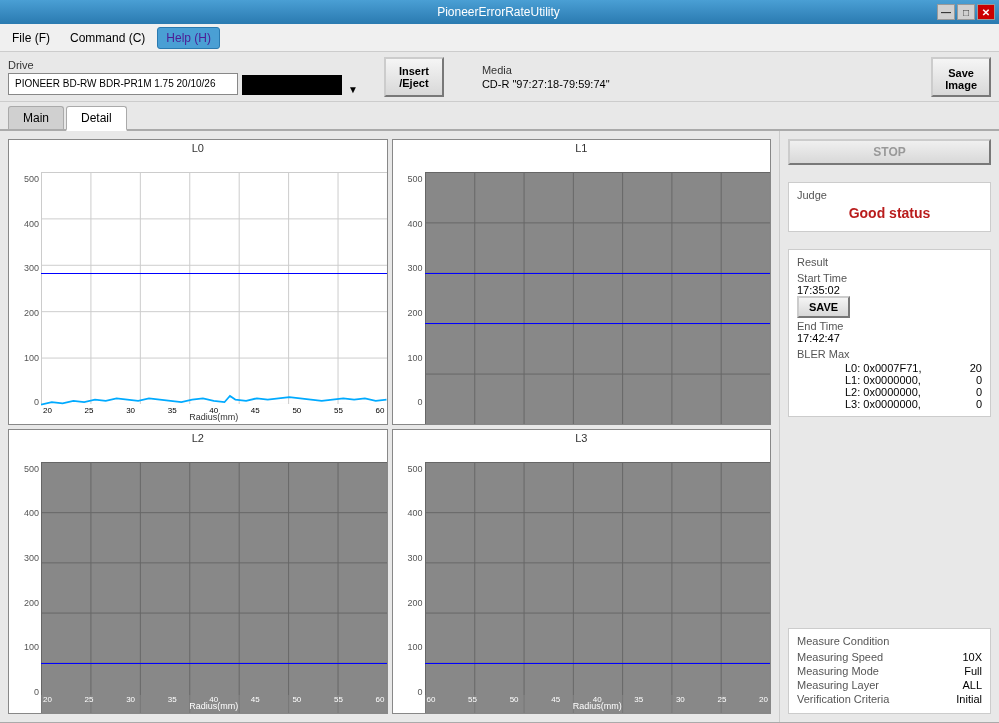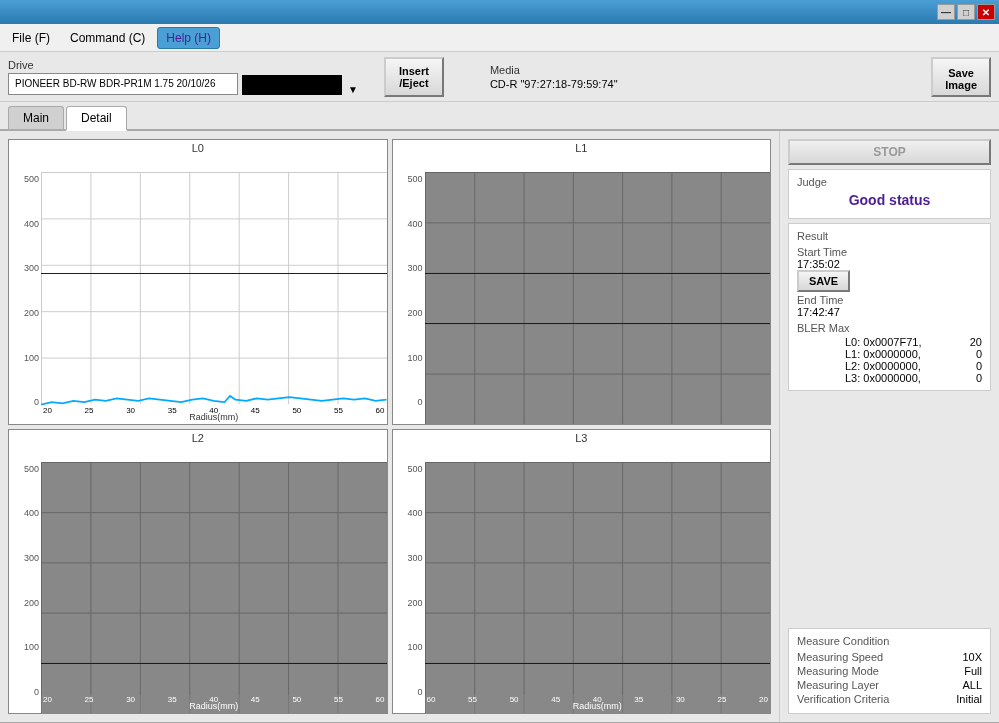--- a/index.html
+++ b/index.html
@@ -85,21 +85,21 @@
       cursor: pointer;
       font-size: 11px;
       font-weight: bold;
       text-align: center;
       height: 40px;
       width: 60px;
       display: flex;
       align-items: center;
       justify-content: center;
     }
-    .media-section { display: flex; flex-direction: column; gap: 2px; margin-left: 20px; }
+    .media-section { display: flex; flex-direction: column; gap: 2px; margin-left: 12px; }
     .media-value { font-size: 11px; }
     .save-image-btn {
       margin-left: auto;
       border: 2px outset #ccc;
       background: linear-gradient(to bottom, #f5f5f5, #d8d8d8);
       padding: 8px 12px;
       cursor: pointer;
       font-size: 11px;
       font-weight: bold;
       height: 40px;
@@ -213,40 +213,40 @@
     }
 
     
     .right-panel {
       width: 220px;
       background: #e8e8e8;
       border-left: 1px solid #ccc;
       padding: 8px;
       display: flex;
       flex-direction: column;
-      gap: 4px;
+      gap: 17px;
     }
     .stop-btn {
       width: 100%;
       border: 2px outset #ccc;
       background: linear-gradient(to bottom, #f0f0f0, #d8d8d8);
       padding: 4px;
       font-size: 12px;
       font-weight: bold;
       color: #999;
       cursor: default;
       text-align: center;
     }
     .judge-section {
       border: 1px solid #ccc;
       background: white;
       padding: 6px 8px;
     }
     .judge-label { font-size: 11px; color: #555; }
-    .judge-value { font-size: 14px; font-weight: bold; color: #4c1d95; text-align: center; padding: 4px 0; }
+    .judge-value { font-size: 14px; font-weight: bold; color: #b91c1c; text-align: center; padding: 4px 0; }
     .result-section {
       border: 1px solid #ccc;
       background: white;
       padding: 6px 8px;
     }
     .result-title { font-size: 11px; color: #555; margin-bottom: 4px; }
     .result-row {
       display: flex;
       justify-content: space-between;
       align-items: flex-start;
@@ -287,20 +287,21 @@
       position: absolute;
       left: 0; right: 0; bottom: 0; top: 0;
       width: 100%; height: 100%;
     }
   </style>
 </head>
 <body>
 
 <div class="titlebar">
   <div style="width:60px;"></div>
+  <div class="titlebar-title">PioneerErrorRateUtility</div>
   <div class="titlebar-controls">
     <div class="titlebar-btn">—</div>
     <div class="titlebar-btn">□</div>
     <div class="titlebar-btn close">✕</div>
   </div>
 </div>
 
 <div class="menubar">
   <div class="menu-item">File (F)</div>
   <div class="menu-item">Command (C)</div>

